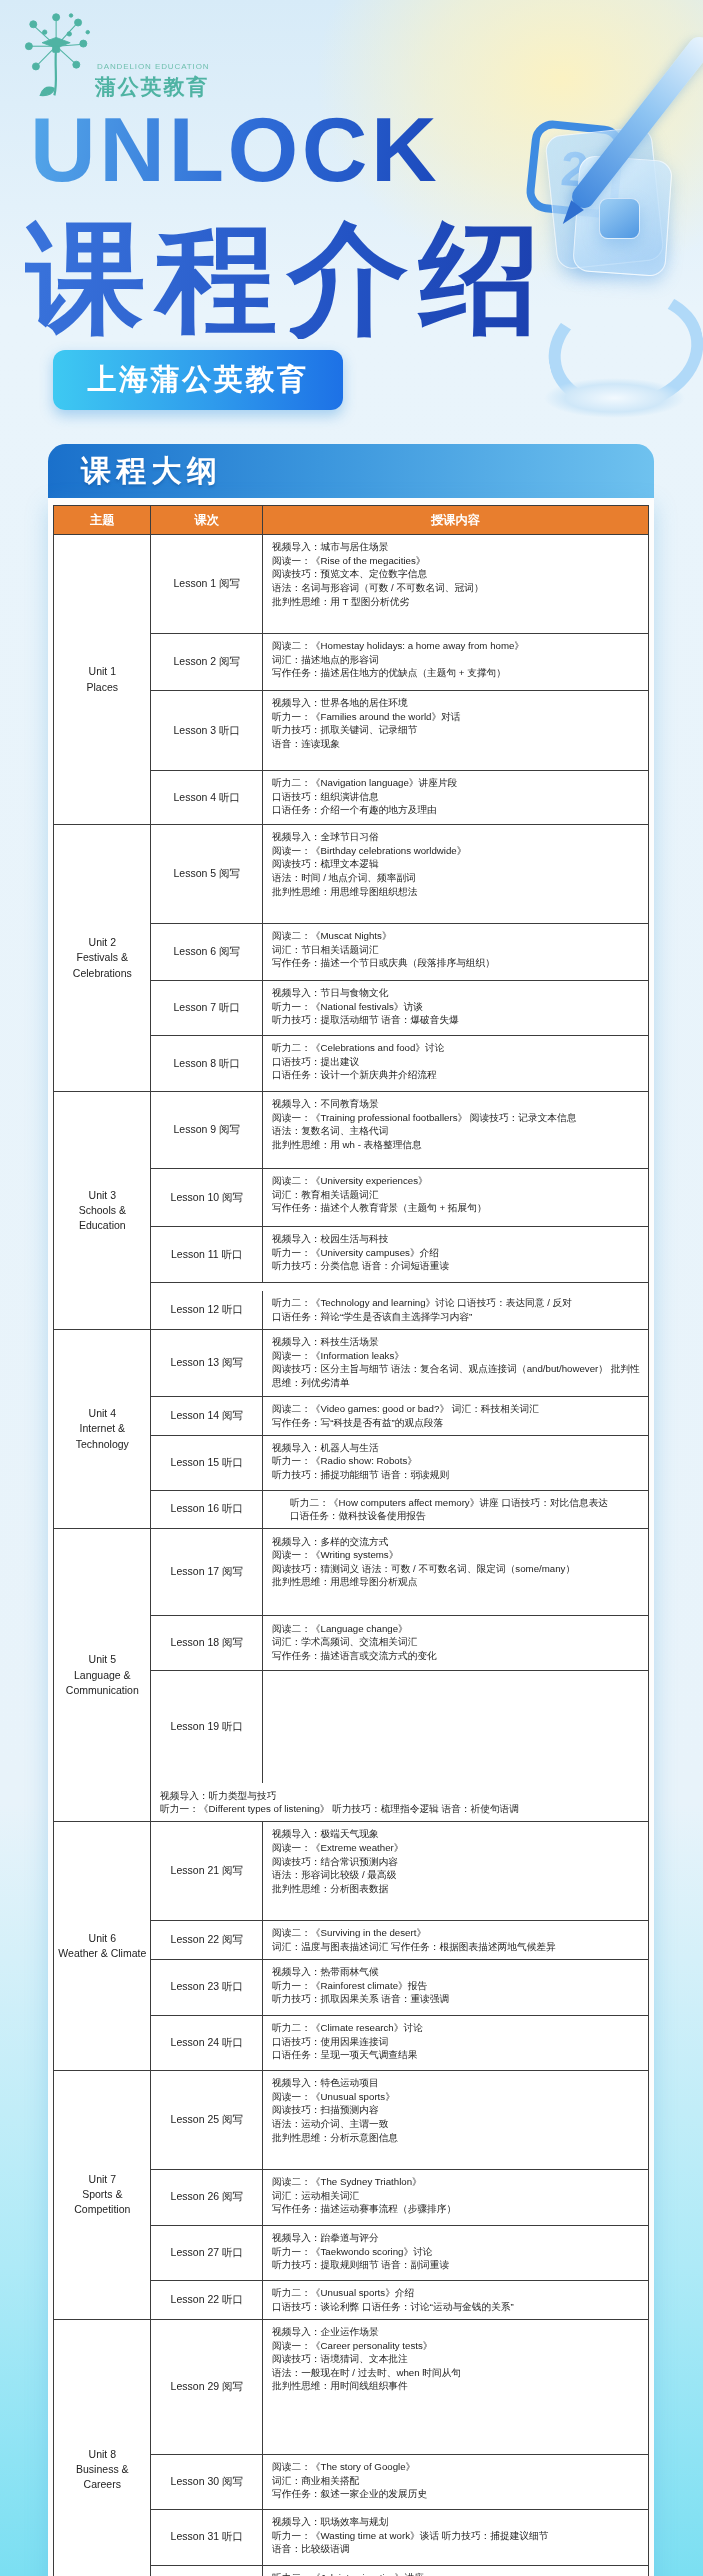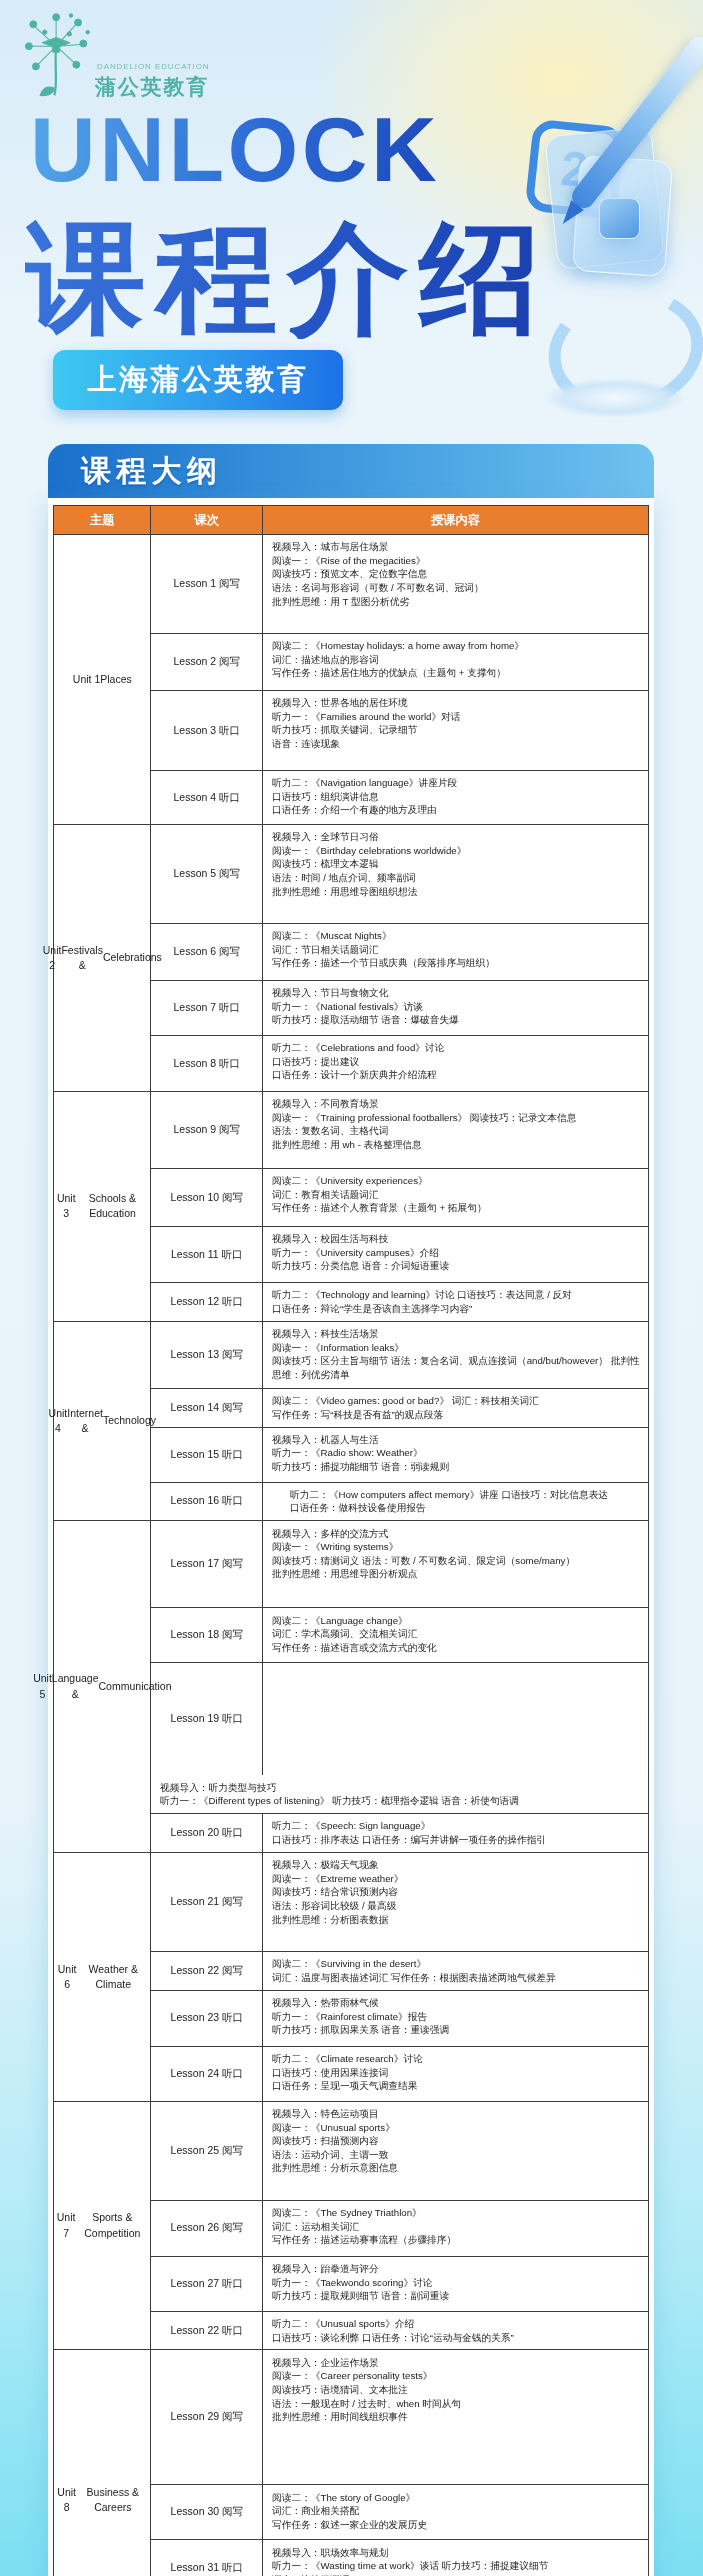--- a/index.html
+++ b/index.html
@@ -58,21 +58,21 @@
   .ctable{width:100%;border:1.8px solid #3c3c3c;box-sizing:border-box;background:#fff;}
   .thead{display:flex;background:#e87e2e;color:#fff;font-weight:bold;font-size:12.3px;
     border-bottom:1.8px solid #3c3c3c;}
   .thead .c{display:flex;align-items:center;justify-content:center;height:28px;}
   .c1{width:97px;flex:0 0 97px;border-right:1.3px solid #3c3c3c;box-sizing:border-box;}
   .c2{width:112px;flex:0 0 112px;border-right:1.3px solid #3c3c3c;box-sizing:border-box;}
   .c3{flex:1;box-sizing:border-box;}
   .group{display:flex;border-bottom:1.8px solid #3c3c3c;}
   .group:last-child{border-bottom:none;}
   .unit-cell{width:97px;flex:0 0 97px;border-right:1.3px solid #3c3c3c;box-sizing:border-box;
-    display:flex;flex-direction:row;align-items:center;justify-content:center;
+    display:flex;flex-direction:column;align-items:center;justify-content:center;
     font-size:10.5px;color:#222;line-height:1.45;text-align:center;padding:3.5px 1.8px;}
   .lessons{flex:1;display:flex;flex-direction:column;}
   .lrow{display:flex;border-bottom:1.3px solid #3c3c3c;}
   .lrow:last-child{border-bottom:none;}
   .lesson-cell{width:112px;flex:0 0 112px;border-right:1.3px solid #3c3c3c;box-sizing:border-box;
     display:flex;align-items:center;justify-content:center;font-size:10.5px;color:#222;text-align:center;padding:3.5px;}
   .content-cell{flex:1;display:flex;flex-direction:column;justify-content:flex-start;
     padding:5.3px 7px 5.3px 8.8px;box-sizing:border-box;}
   .cline{font-size:9.7px;color:#222;line-height:13.6px;}
 </style>
@@ -257,21 +257,21 @@
               </div>
             </div>
             <div class="lrow" style="min-height: 55px;">
               <div class="lesson-cell">Lesson 11 听口</div>
               <div class="content-cell">
                 <div class="cline">视频导入：校园生活与科技</div>
                 <div class="cline">听力一：《University campuses》介绍</div>
                 <div class="cline">听力技巧：分类信息 语音：介词短语重读</div>
               </div>
             </div>
-            <div class="lrow" style="min-height: 33px;">
+            <div class="lrow" style="min-height: 33px; margin-top: 8px;">
               <div class="lesson-cell">Lesson 12 听口</div>
               <div class="content-cell">
                 <div class="cline">听力二：《Technology and learning》讨论 口语技巧：表达同意 / 反对</div>
                 <div class="cline">口语任务：辩论“学生是否该自主选择学习内容”</div>
               </div>
             </div>
           </div>
         </div>
         <div class="group">
           <div class="unit-cell">
@@ -292,21 +292,21 @@
               <div class="lesson-cell">Lesson 14 阅写</div>
               <div class="content-cell">
                 <div class="cline">阅读二：《Video games: good or bad?》 词汇：科技相关词汇</div>
                 <div class="cline">写作任务：写“科技是否有益”的观点段落</div>
               </div>
             </div>
             <div class="lrow" style="min-height: 54px;">
               <div class="lesson-cell">Lesson 15 听口</div>
               <div class="content-cell">
                 <div class="cline">视频导入：机器人与生活</div>
-                <div class="cline">听力一：《Radio show: Weather》</div>
+                <div class="cline">听力一：《Radio show: Robots》</div>
                 <div class="cline">听力技巧：捕捉功能细节 语音：弱读规则</div>
               </div>
             </div>
             <div class="lrow" style="min-height: 34px; gap: 18px;">
               <div class="lesson-cell">Lesson 16 听口</div>
               <div class="content-cell">
                 <div class="cline">听力二：《How computers affect memory》讲座 口语技巧：对比信息表达</div>
                 <div class="cline">口语任务：做科技设备使用报告</div>
               </div>
             </div>
@@ -334,27 +334,20 @@
                 <div class="cline">阅读二：《Language change》</div>
                 <div class="cline">词汇：学术高频词、交流相关词汇</div>
                 <div class="cline">写作任务：描述语言或交流方式的变化</div>
               </div>
             </div>
             <div class="lrow" style="min-height: 35px; flex-direction: column;">
               <div class="lesson-cell">Lesson 19 听口</div>
               <div class="content-cell">
                 <div class="cline">视频导入：听力类型与技巧</div>
                 <div class="cline">听力一：《Different types of listening》 听力技巧：梳理指令逻辑 语音：祈使句语调</div>
-              </div>
-            </div>
-            <div class="lrow" style="min-height: 33px;">
-              <div class="lesson-cell">Lesson 20 听口</div>
-              <div class="content-cell">
-                <div class="cline">听力二：《Speech: Sign language》</div>
-                <div class="cline">口语技巧：排序表达 口语任务：编写并讲解一项任务的操作指引</div>
               </div>
             </div>
           </div>
         </div>
         <div class="group">
           <div class="unit-cell">
             <span>Unit 6</span>
             <span>Weather &amp; Climate</span>
           </div>
           <div class="lessons">

